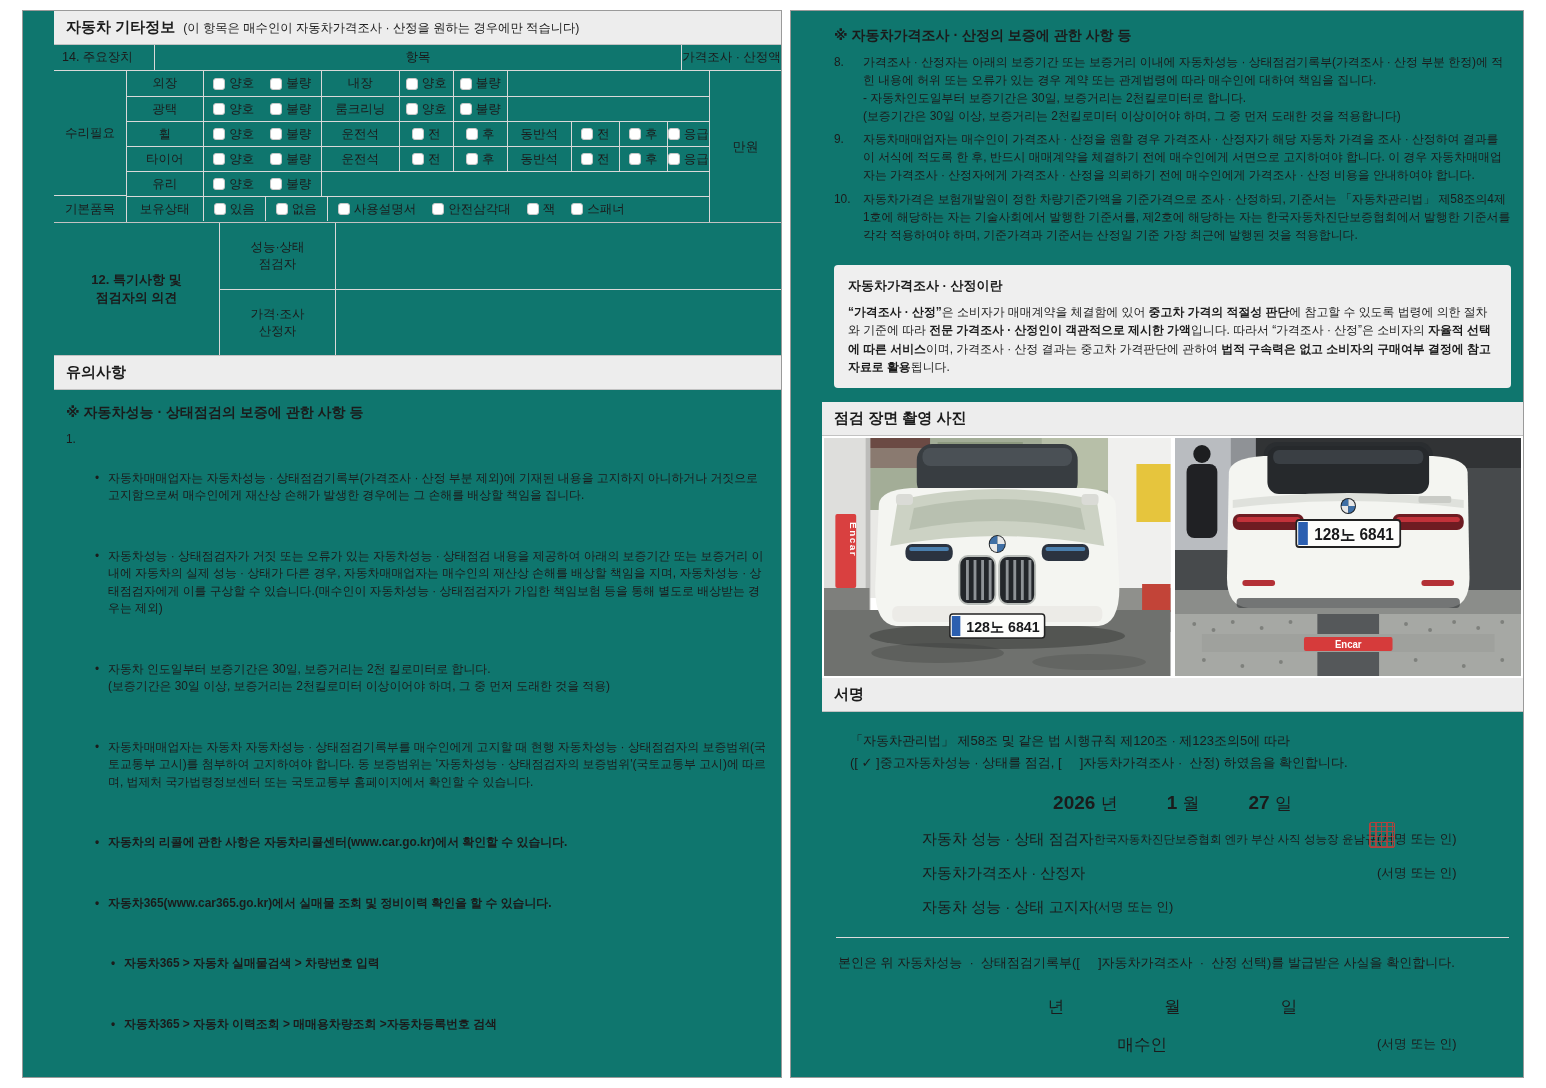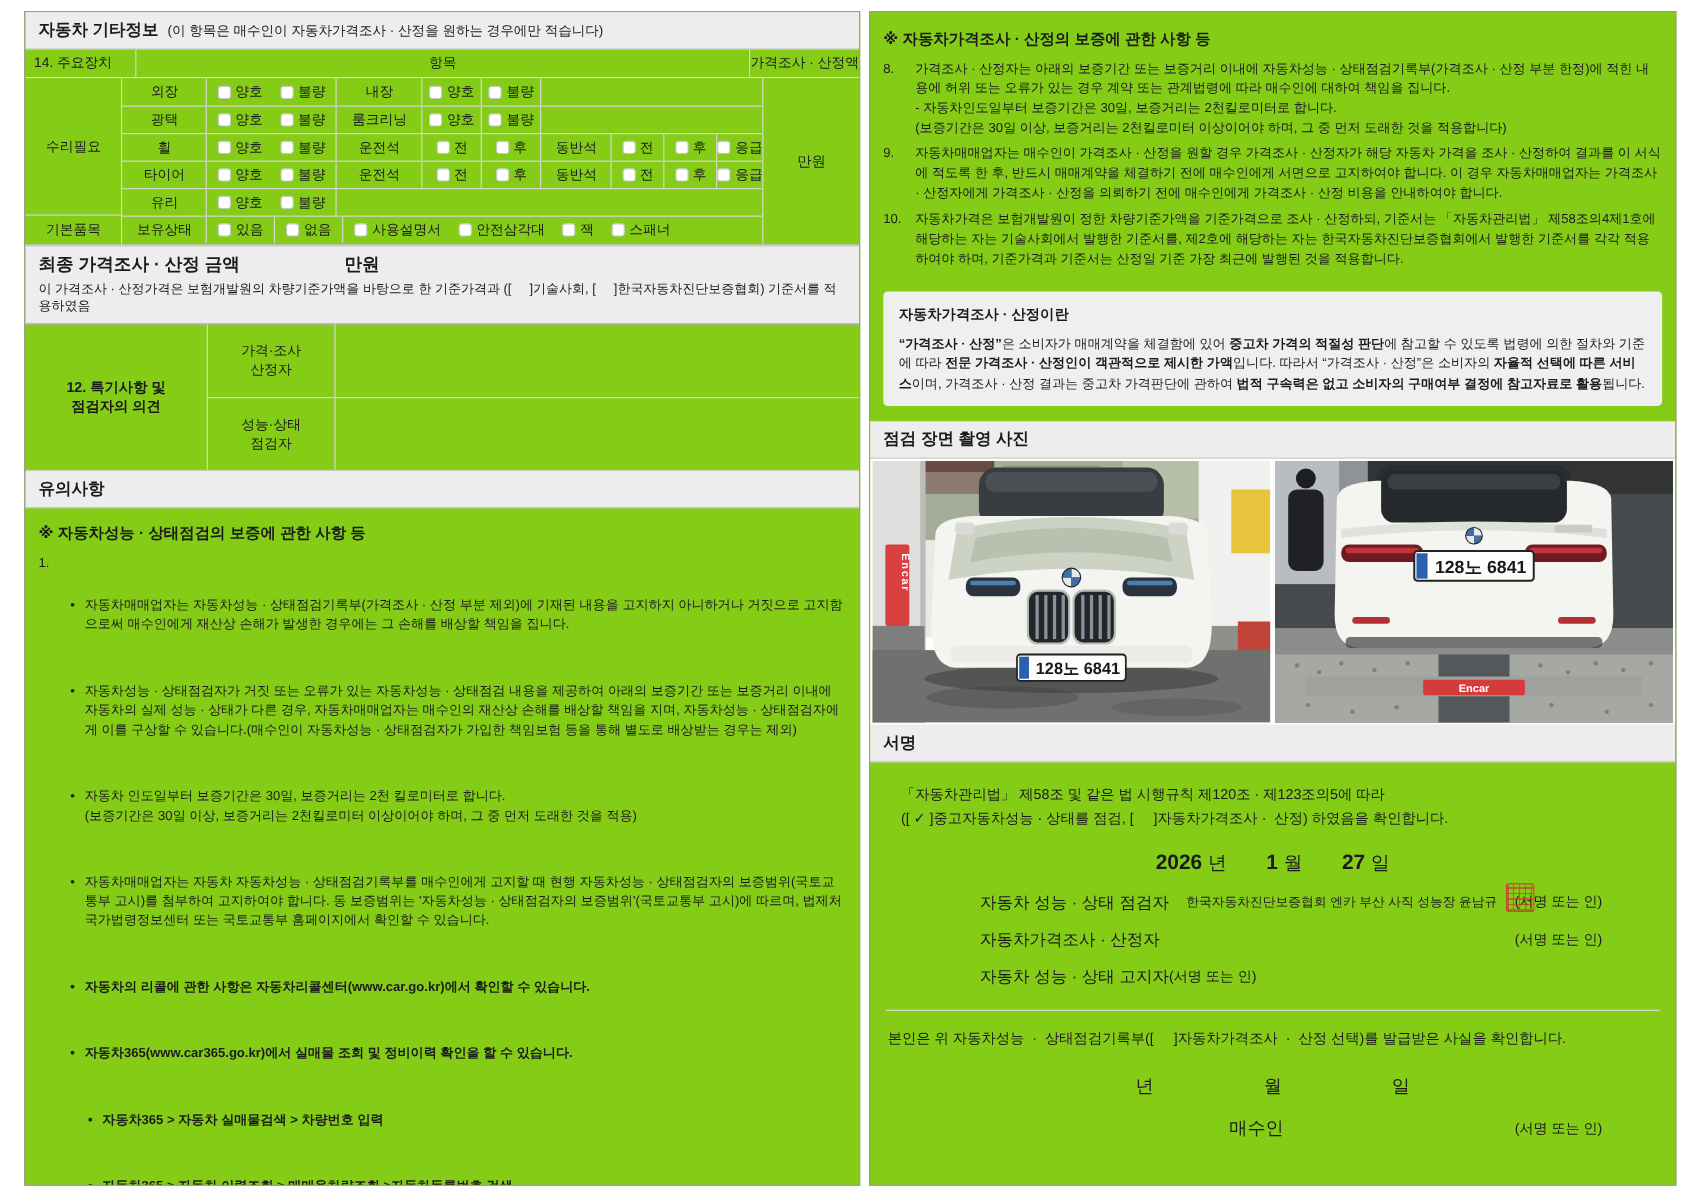--- a/index.html
+++ b/index.html
@@ -1,20 +1,20 @@
 <!DOCTYPE html>
 <html><head>
 <meta charset="utf-8">
 <style>
   * { margin:0; padding:0; box-sizing:border-box; }
   html,body { background:#fff; }
   body { font-family:"Liberation Sans","DejaVu Sans",sans-serif; color:#1b1b1b; }
   .page { width:1546px; height:1088px; background:#fff; overflow:hidden; }
   .cols { display:flex; gap:8px; padding:10px 22px; height:1088px; }
-  .panel { border:1.5px solid #9a9a9a; background:#84cc16; overflow:hidden; }
+  .panel { border:1.5px solid #9a9a9a; background:#0f766e; overflow:hidden;padding-left:31px; }
   .panel.left { width:760px; }
   .panel.right { width:734px; }
 
   .bar { background:#ededed; border-bottom:1px solid #c2c2c2; padding:7px 12px; font-size:15px; font-weight:bold; }
   .bar .sub { font-weight:normal; font-size:12.3px; margin-left:8px; color:#222; }
 
   
   .t14hdr { display:flex; height:26px; border-bottom:1px solid #d9d9d9; font-size:12.5px; }
   .t14hdr > div { display:flex; align-items:center; justify-content:center; }
   .t14hdr .c0 { width:100px; justify-content:flex-start; padding-left:8px; }
@@ -72,21 +72,21 @@
   .infobox .ib-title { font-weight:bold; font-size:13px; margin-bottom:7px; }
 
   .photos { display:flex; gap:4px; padding:2px 2px; background:#fff; }
   .photo { flex:1; height:238px; overflow:hidden; }
   .photo svg { display:block; }
 
   
   .sig { padding:14px 14px 10px; font-size:13px; }
   .sig .law { margin:6px 0 2px 14px; }
   .sig .chk { margin:4px 0 0 14px; white-space:pre-wrap; }
-  .daterow { display:flex; justify-content:center; gap:36px; margin:20px 0 6px; font-size:19px; }
+  .daterow { display:flex; justify-content:center; gap:49px; margin:20px 0 6px; font-size:19px; }
   .daterow .d { white-space:nowrap; }
   .daterow .u { font-size:17px; }
   .sigrow { display:flex; align-items:center; margin:15px 0; }
   .sigrow .slab { font-size:15px; margin-left:86px; white-space:nowrap; }
   .sigrow .sval { flex:1; text-align:center; }
   .sigrow .ssfx { width:132px; text-align:left; font-size:12.8px; white-space:nowrap; position:relative; }
   .divider { border-top:1px solid #dcdcdc; margin:20px 0 16px; }
   .confirm2 { white-space:pre-wrap; margin-left:2px; font-size:13px; }
   .ymd { display:flex; justify-content:center; gap:100px; margin:24px 0 8px; font-size:16.5px; }
   .brow { display:flex; align-items:center; margin:16px 0; }
@@ -311,37 +311,33 @@
               <span class="cbi">
                   <span class="cb"></span>
                   <span>스패너</span>
                 </span>
             </div>
           </div>
         </div>
         <div class="t14price">만원</div>
       </div>
 
-      <div class="final">
-        <div class="t1"><span>최종 가격조사 · 산정 금액</span><span class="unit">만원</span></div>
-        <div class="desc">이 가격조사 · 산정가격은 보험개발원의 차량기준가액을 바탕으로 한 기준가격과 ([&nbsp;&nbsp;&nbsp;&nbsp;&nbsp;]기술사회, [&nbsp;&nbsp;&nbsp;&nbsp;&nbsp;]한국자동차진단보증협회) 기준서를 적용하였음</div>
-      </div>
 
       <div class="s15">
         <div class="lab">12. 특기사항 및
 점검자의 의견</div>
         <div class="rows">
           <div class="r">
+            <div class="sublab">성능·상태
+점검자</div>
+            <div class="empty"></div>
+          </div>
+          <div class="r">
             <div class="sublab">가격·조사
 산정자</div>
-            <div class="empty"></div>
-          </div>
-          <div class="r">
-            <div class="sublab">성능·상태
-점검자</div>
             <div class="empty"></div>
           </div>
         </div>
       </div>
 
       <div class="bar">유의사항</div>
 
       <div class="ncontent">
         <div class="nheading">※ 자동차성능 · 상태점검의 보증에 관한 사항 등</div>
 

